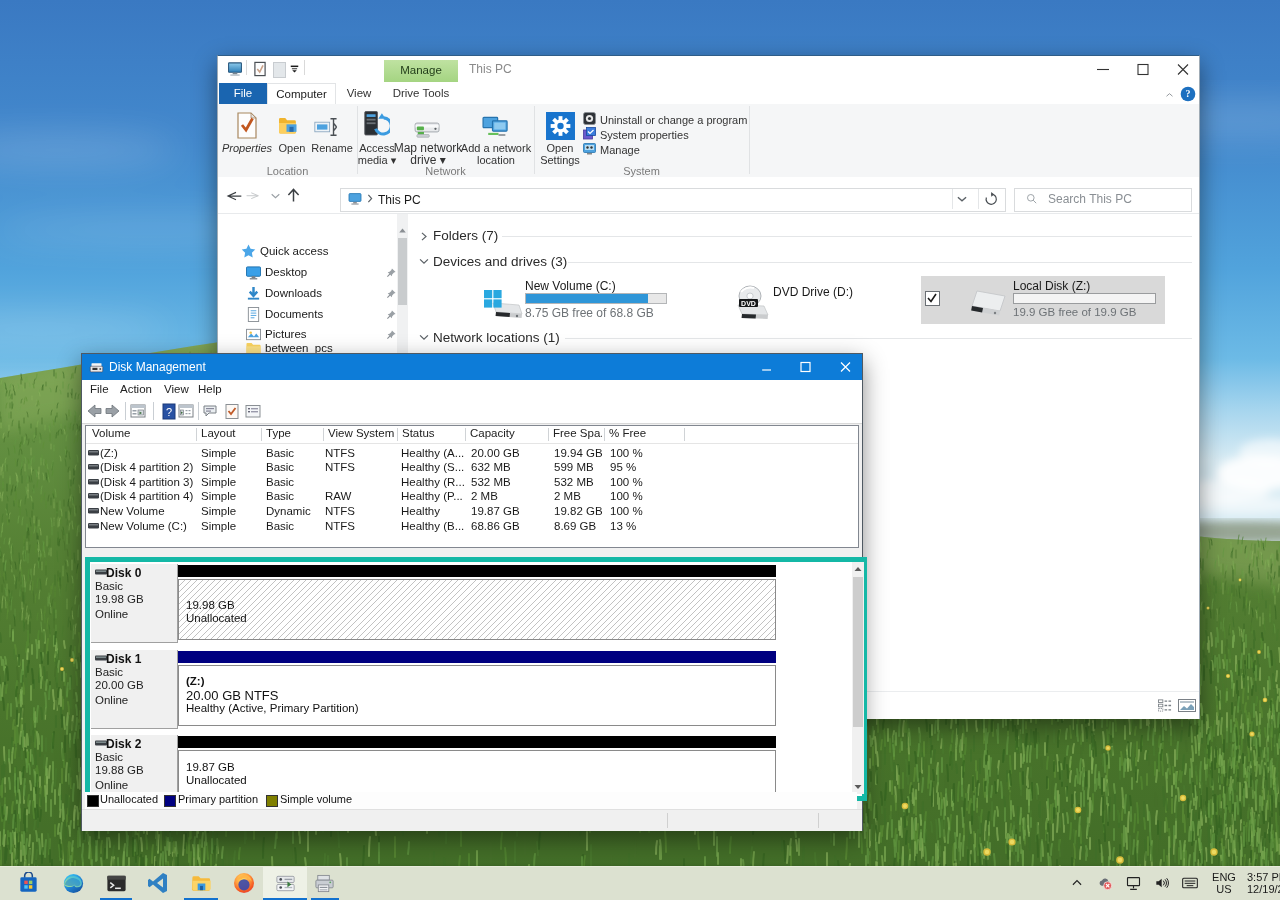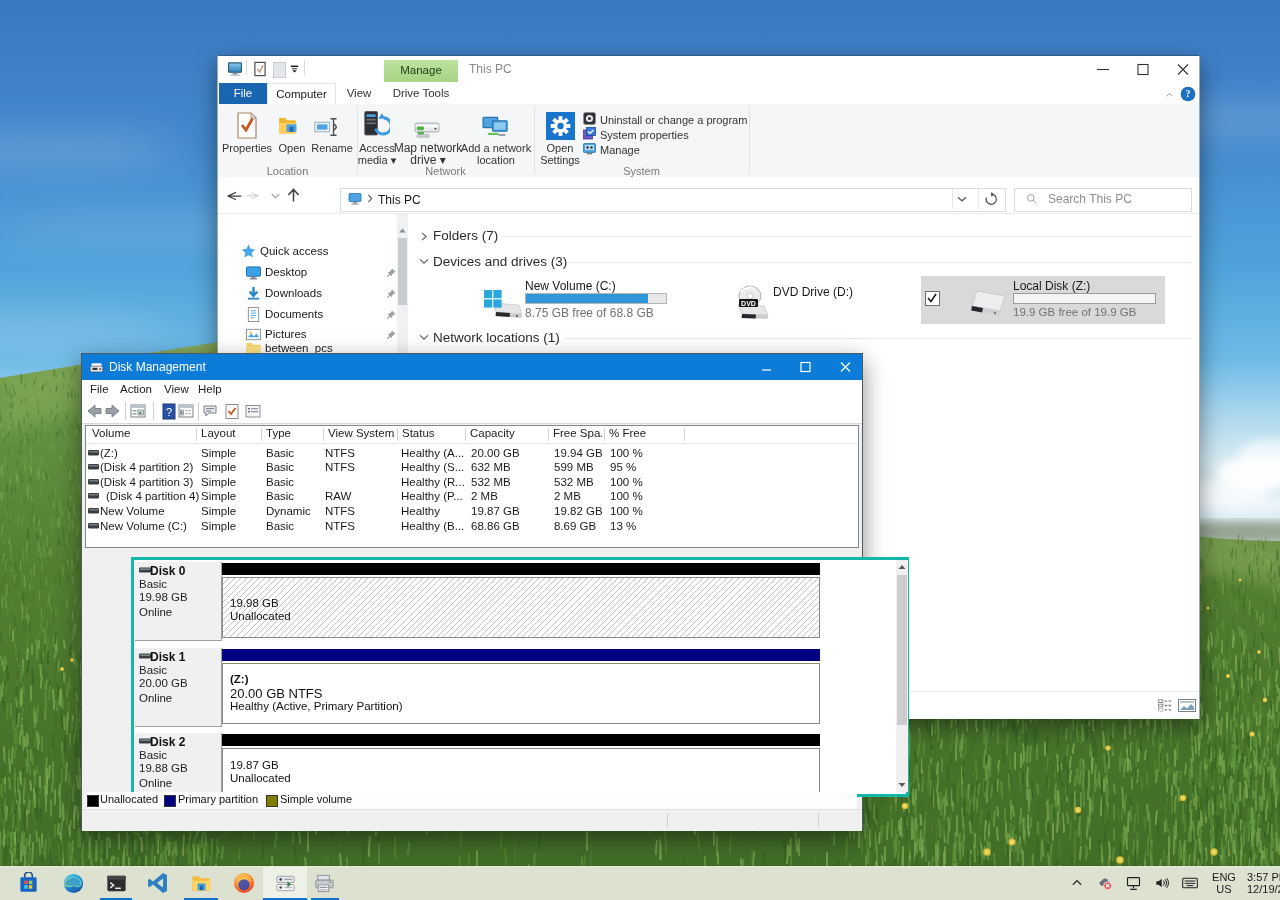--- a/index.html
+++ b/index.html
@@ -167,21 +167,21 @@
       <div class="abs" style="left:316px;top:50px;width:1px;height:68px;background:#e0e2e4;"></div>
       <div class="abs" style="left:531px;top:50px;width:1px;height:68px;background:#e0e2e4;"></div>
       <div class="abs" style="left:0px;top:109px;width:139px;height:13px;font-size:11px;color:#7a7a7a;text-align:center;">Location</div>
       <div class="abs" style="left:139px;top:109px;width:177px;height:13px;font-size:11px;color:#7a7a7a;text-align:center;">Network</div>
       <div class="abs" style="left:316px;top:109px;width:215px;height:13px;font-size:11px;color:#7a7a7a;text-align:center;">System</div>
       <svg class="abs" style="left:19px;top:56px;" width="20" height="27" viewBox="0 0 20 27">
         <path d="M1 1 h13 l5 5 v20 h-18z" fill="#fdfdfd" stroke="#a8875f" stroke-width="1.2"></path>
         <path d="M14 1 l5 5 h-5z" fill="#e2e2e2" stroke="#a8875f" stroke-width="0.8"></path>
         <path d="M5 13 l4 5 L15.5 6.5" stroke="#c2571f" stroke-width="2.8" fill="none"></path>
       </svg>
-      <div class="abs" style="left:3px;top:86px;width:52px;height:13px;font-size:11px;color:#333;text-align:center;">Properties</div>
+      <div class="abs" style="left:3px;top:86px;width:52px;height:13px;font-size:11px;color:#333;text-align:center;font-style:italic;">Properties</div>
       <svg class="abs" style="left:59px;top:60px;" width="24" height="20" viewBox="0 0 26 24">
         <path d="M1 4 a1.5 1.5 0 0 1 1.5-1.5 h6 l2.2 2.5 h9 a1.5 1.5 0 0 1 1.5 1.5 v13 a1.5 1.5 0 0 1-1.5 1.5 h-17 a1.5 1.5 0 0 1-1.5-1.5 z" fill="#f0b42e"></path>
         <path d="M1 8.5 h20.2 v11 a1.5 1.5 0 0 1-1.5 1.5 h-17 a1.5 1.5 0 0 1-1.5-1.5 z" fill="#fccf5f"></path>
         <rect x="10" y="10" width="12" height="9" fill="#4da2df"></rect>
         <rect x="13.5" y="13" width="5" height="6" fill="#2a6bab"></rect>
       </svg>
       <div class="abs" style="left:58px;top:86px;width:32px;height:13px;font-size:11px;color:#333;text-align:center;">Open</div>
       <svg class="abs" style="left:95px;top:61px;" width="28" height="20" viewBox="0 0 30 23">
         <rect x="1" y="6" width="17" height="11" fill="#eef3f7" stroke="#8aa7c0" stroke-width="1"></rect>
         <rect x="3.5" y="8.5" width="12" height="6" fill="#4da2df"></rect>
@@ -536,21 +536,21 @@
         <div class="abs" style="left:115px;top:49.7px;font-size:11.5px;color:#1a1a1a;white-space:nowrap;">Simple</div>
         <div class="abs" style="left:180px;top:49.7px;font-size:11.5px;color:#1a1a1a;white-space:nowrap;">Basic</div>
         <div class="abs" style="left:315px;top:49.7px;font-size:11.5px;color:#1a1a1a;white-space:nowrap;">Healthy (R...</div>
         <div class="abs" style="left:385px;top:49.7px;font-size:11.5px;color:#1a1a1a;white-space:nowrap;">532 MB</div>
         <div class="abs" style="left:468px;top:49.7px;font-size:11.5px;color:#1a1a1a;white-space:nowrap;">532 MB</div>
         <div class="abs" style="left:524px;top:49.7px;font-size:11.5px;color:#1a1a1a;white-space:nowrap;">100 %</div>
         <svg class="abs" style="left:2px;top:66.3px;" width="11" height="8" viewBox="0 0 11 8">
           <rect x="0" y="1" width="11" height="5.5" rx="1.2" fill="#3a3f44"></rect>
           <rect x="1" y="2.2" width="9" height="1.2" fill="#878c91"></rect>
         </svg>
-        <div class="abs" style="left:14px;top:64.3px;font-size:11.5px;color:#1a1a1a;white-space:nowrap;padding-left:6px;">(Disk 4 partition 4)</div>
+        <div class="abs" style="left:14px;top:64.3px;font-size:11.5px;color:#1a1a1a;white-space:nowrap;">(Disk 4 partition 4)</div>
         <div class="abs" style="left:115px;top:64.3px;font-size:11.5px;color:#1a1a1a;white-space:nowrap;">Simple</div>
         <div class="abs" style="left:180px;top:64.3px;font-size:11.5px;color:#1a1a1a;white-space:nowrap;">Basic</div>
         <div class="abs" style="left:239px;top:64.3px;font-size:11.5px;color:#1a1a1a;white-space:nowrap;">RAW</div>
         <div class="abs" style="left:315px;top:64.3px;font-size:11.5px;color:#1a1a1a;white-space:nowrap;">Healthy (P...</div>
         <div class="abs" style="left:385px;top:64.3px;font-size:11.5px;color:#1a1a1a;white-space:nowrap;">2 MB</div>
         <div class="abs" style="left:468px;top:64.3px;font-size:11.5px;color:#1a1a1a;white-space:nowrap;">2 MB</div>
         <div class="abs" style="left:524px;top:64.3px;font-size:11.5px;color:#1a1a1a;white-space:nowrap;">100 %</div>
         <svg class="abs" style="left:2px;top:80.9px;" width="11" height="8" viewBox="0 0 11 8">
           <rect x="0" y="1" width="11" height="5.5" rx="1.2" fill="#3a3f44"></rect>
           <rect x="1" y="2.2" width="9" height="1.2" fill="#878c91"></rect>
@@ -569,21 +569,21 @@
         </svg>
         <div class="abs" style="left:14px;top:93.5px;font-size:11.5px;color:#1a1a1a;white-space:nowrap;">New Volume (C:)</div>
         <div class="abs" style="left:115px;top:93.5px;font-size:11.5px;color:#1a1a1a;white-space:nowrap;">Simple</div>
         <div class="abs" style="left:180px;top:93.5px;font-size:11.5px;color:#1a1a1a;white-space:nowrap;">Basic</div>
         <div class="abs" style="left:239px;top:93.5px;font-size:11.5px;color:#1a1a1a;white-space:nowrap;">NTFS</div>
         <div class="abs" style="left:315px;top:93.5px;font-size:11.5px;color:#1a1a1a;white-space:nowrap;">Healthy (B...</div>
         <div class="abs" style="left:385px;top:93.5px;font-size:11.5px;color:#1a1a1a;white-space:nowrap;">68.86 GB</div>
         <div class="abs" style="left:468px;top:93.5px;font-size:11.5px;color:#1a1a1a;white-space:nowrap;">8.69 GB</div>
         <div class="abs" style="left:524px;top:93.5px;font-size:11.5px;color:#1a1a1a;white-space:nowrap;">13 %</div>
       </div>
-      <div class="abs" style="left:3px;top:203px;width:772px;height:234px;background:#fff;border:3px solid #14b8a6;margin-left:46px;">
+      <div class="abs" style="left:3px;top:203px;width:772px;height:234px;background:#fff;border:5px solid #14b8a6;">
         <div class="abs" style="left:1px;top:2px;width:86px;height:78px;background:#f0f0f0;border-right:1px solid #a0a0a0;border-bottom:1px solid #a0a0a0;">
           <svg class="abs" style="left:4px;top:4px;" width="12" height="9" viewBox="0 0 12 9">
             <rect x="0" y="1.5" width="12" height="5" rx="1" fill="#3a3f44"></rect>
             <rect x="1" y="2.6" width="10" height="1.1" fill="#9aa"></rect>
           </svg>
           <div class="abs" style="left:15px;top:2px;font-size:12px;font-weight:bold;color:#111;">Disk 0</div>
           <div class="abs" style="left:4px;top:16px;font-size:11.5px;color:#222;">Basic</div>
           <div class="abs" style="left:4px;top:29px;font-size:11.5px;color:#222;">19.98 GB</div>
           <div class="abs" style="left:4px;top:44px;font-size:11.5px;color:#222;">Online</div>
         </div>

